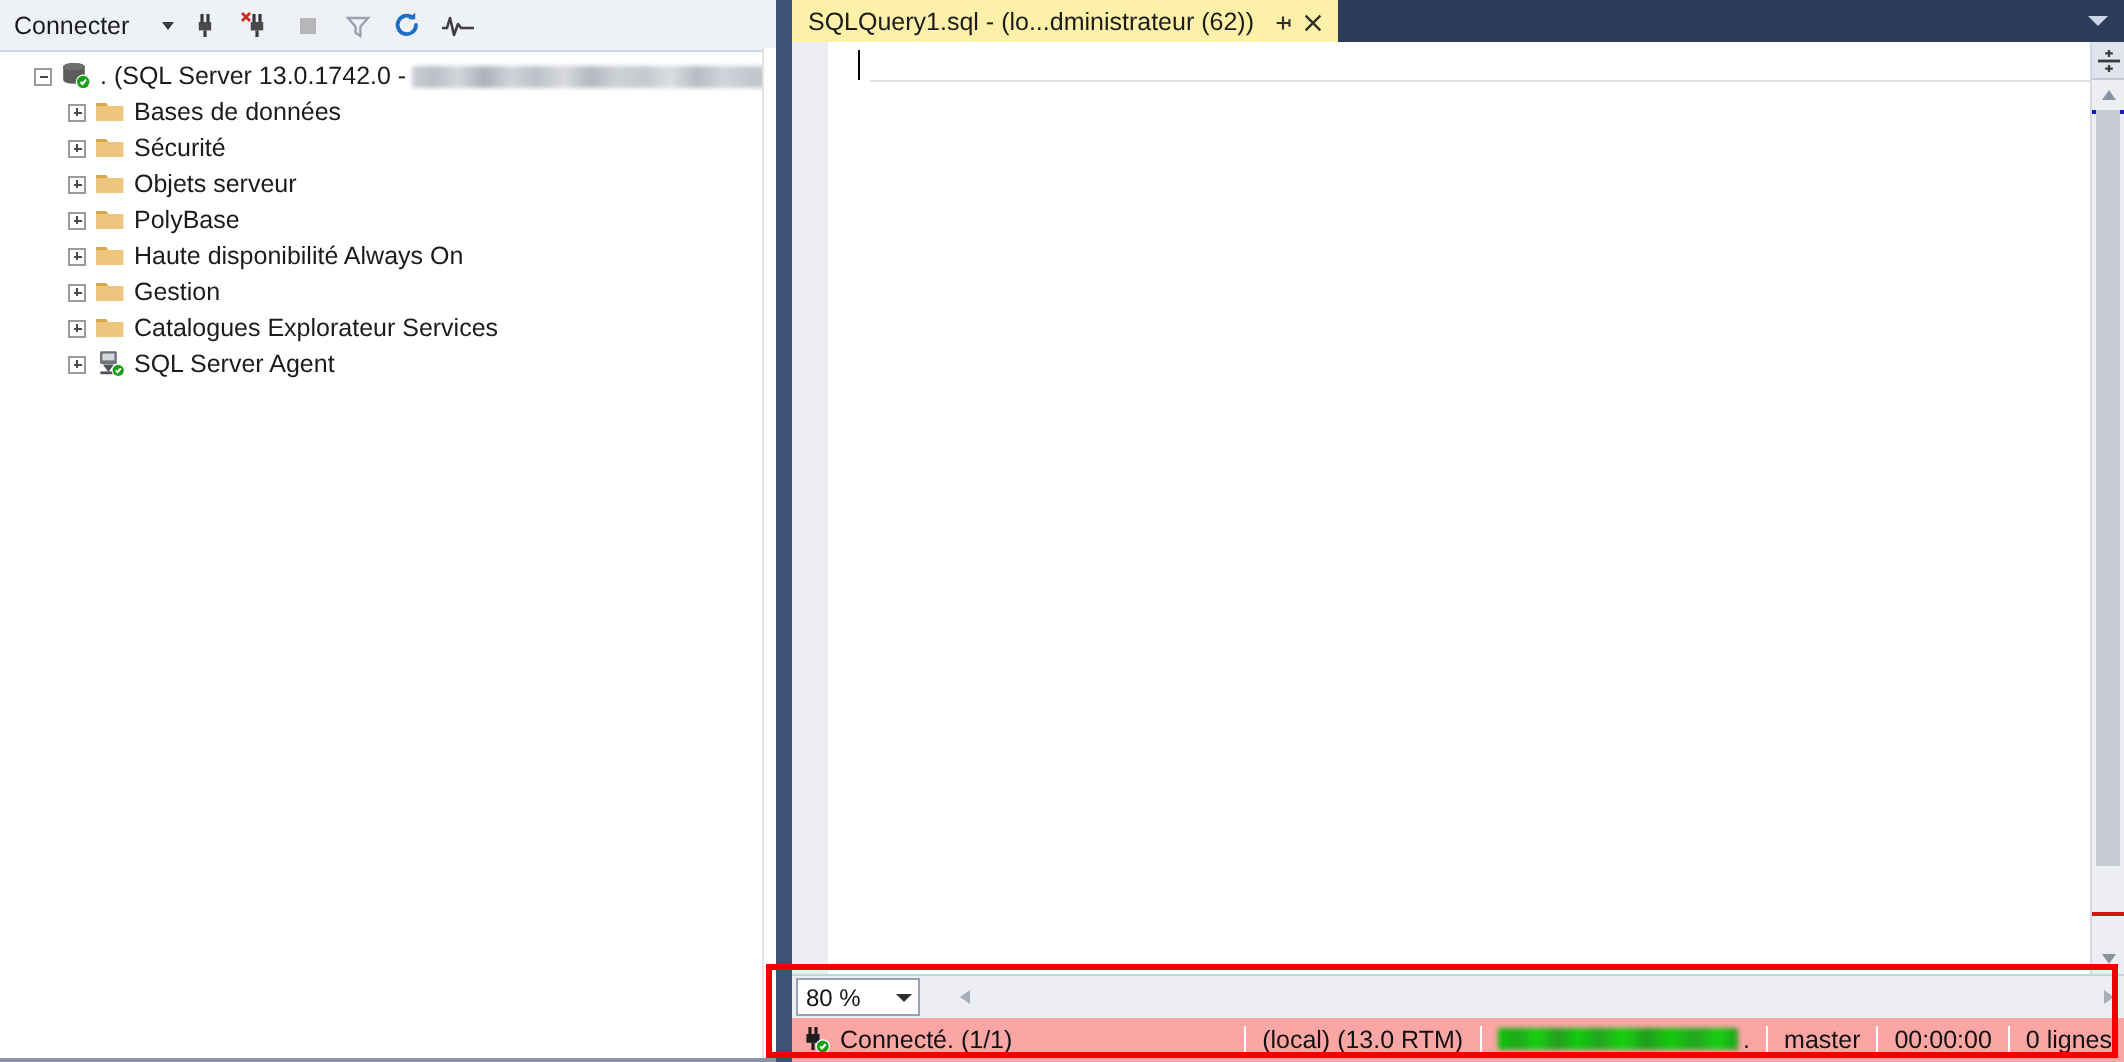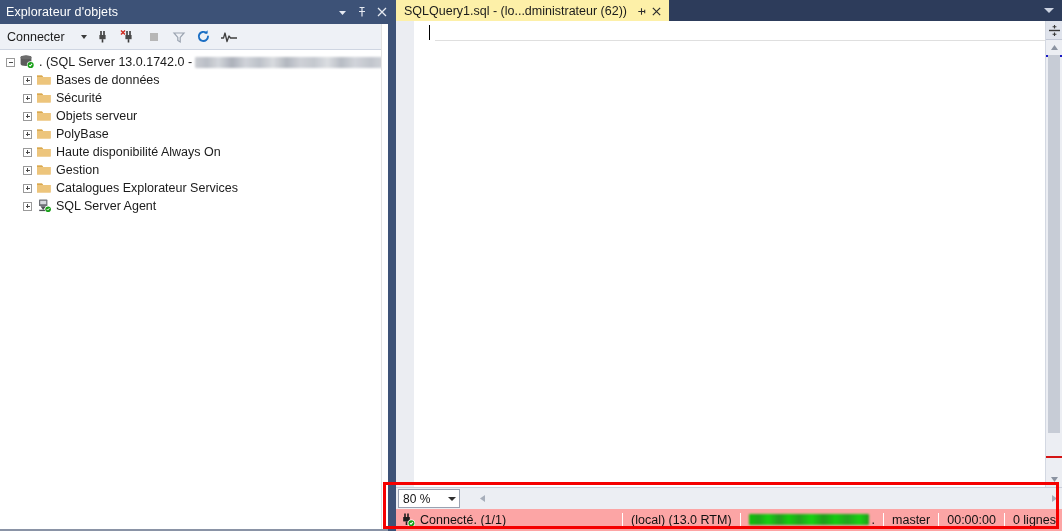--- a/index.html
+++ b/index.html
@@ -101,20 +101,21 @@
   .tb-btn svg { display:block; }
 
   
   .oe-tree {
     flex: 1;
     background: #ffffff;
     overflow: hidden;
     position: relative;
     padding-top: 3px;
     box-sizing: border-box;
+    padding-left: 11px;
   }
   .tree-row {
     display: flex;
     align-items: center;
     height: 18px;
     padding-left: 4px;
     white-space: nowrap;
     box-sizing: border-box;
   }
   .tree-row.root { padding-left: 3px; }
@@ -472,39 +473,20 @@
     z-index: 50;
   }
 </style>
 </head>
 <body>
 
 <div id="app">
 
   <div id="object-explorer">
 
-    <div class="oe-titlebar">
-      <span class="oe-title-text">Explorateur d'objets</span>
-
-      <span class="oe-title-btn">
-        <svg width="11" height="11" viewBox="0 0 11 11">
-            <path d="M2,4 L9,4 L5.5,8 Z" fill="#e6eaf2"></path>
-          </svg>
-      </span>
-      <span class="oe-title-btn">
-        <svg width="12" height="12" viewBox="0 0 12 12">
-          <path d="M3.5,1.5 L8.5,1.5 M6,1.5 L6,5.5 M3,5.5 L9,5.5 M6,5.5 L6,10.5" stroke="#e6eaf2" stroke-width="1.2" fill="none"></path>
-        </svg>
-      </span>
-      <span class="oe-title-btn">
-        <svg width="12" height="12" viewBox="0 0 12 12">
-          <path d="M2,2 L10,10 M10,2 L2,10" stroke="#e6eaf2" stroke-width="1.3"></path>
-        </svg>
-      </span>
-    </div>
 
     <div class="oe-toolbar">
       <span class="tb-connect">
         <span>Connecter</span>
         <i class="tb-caret"></i>
       </span>
 
       <span class="tb-btn">
         <svg width="16" height="16" viewBox="0 0 16 16">
           <path d="M5,2 L5,6 M8,2 L8,6" stroke="#3a3a3a" stroke-width="1.6"></path>

